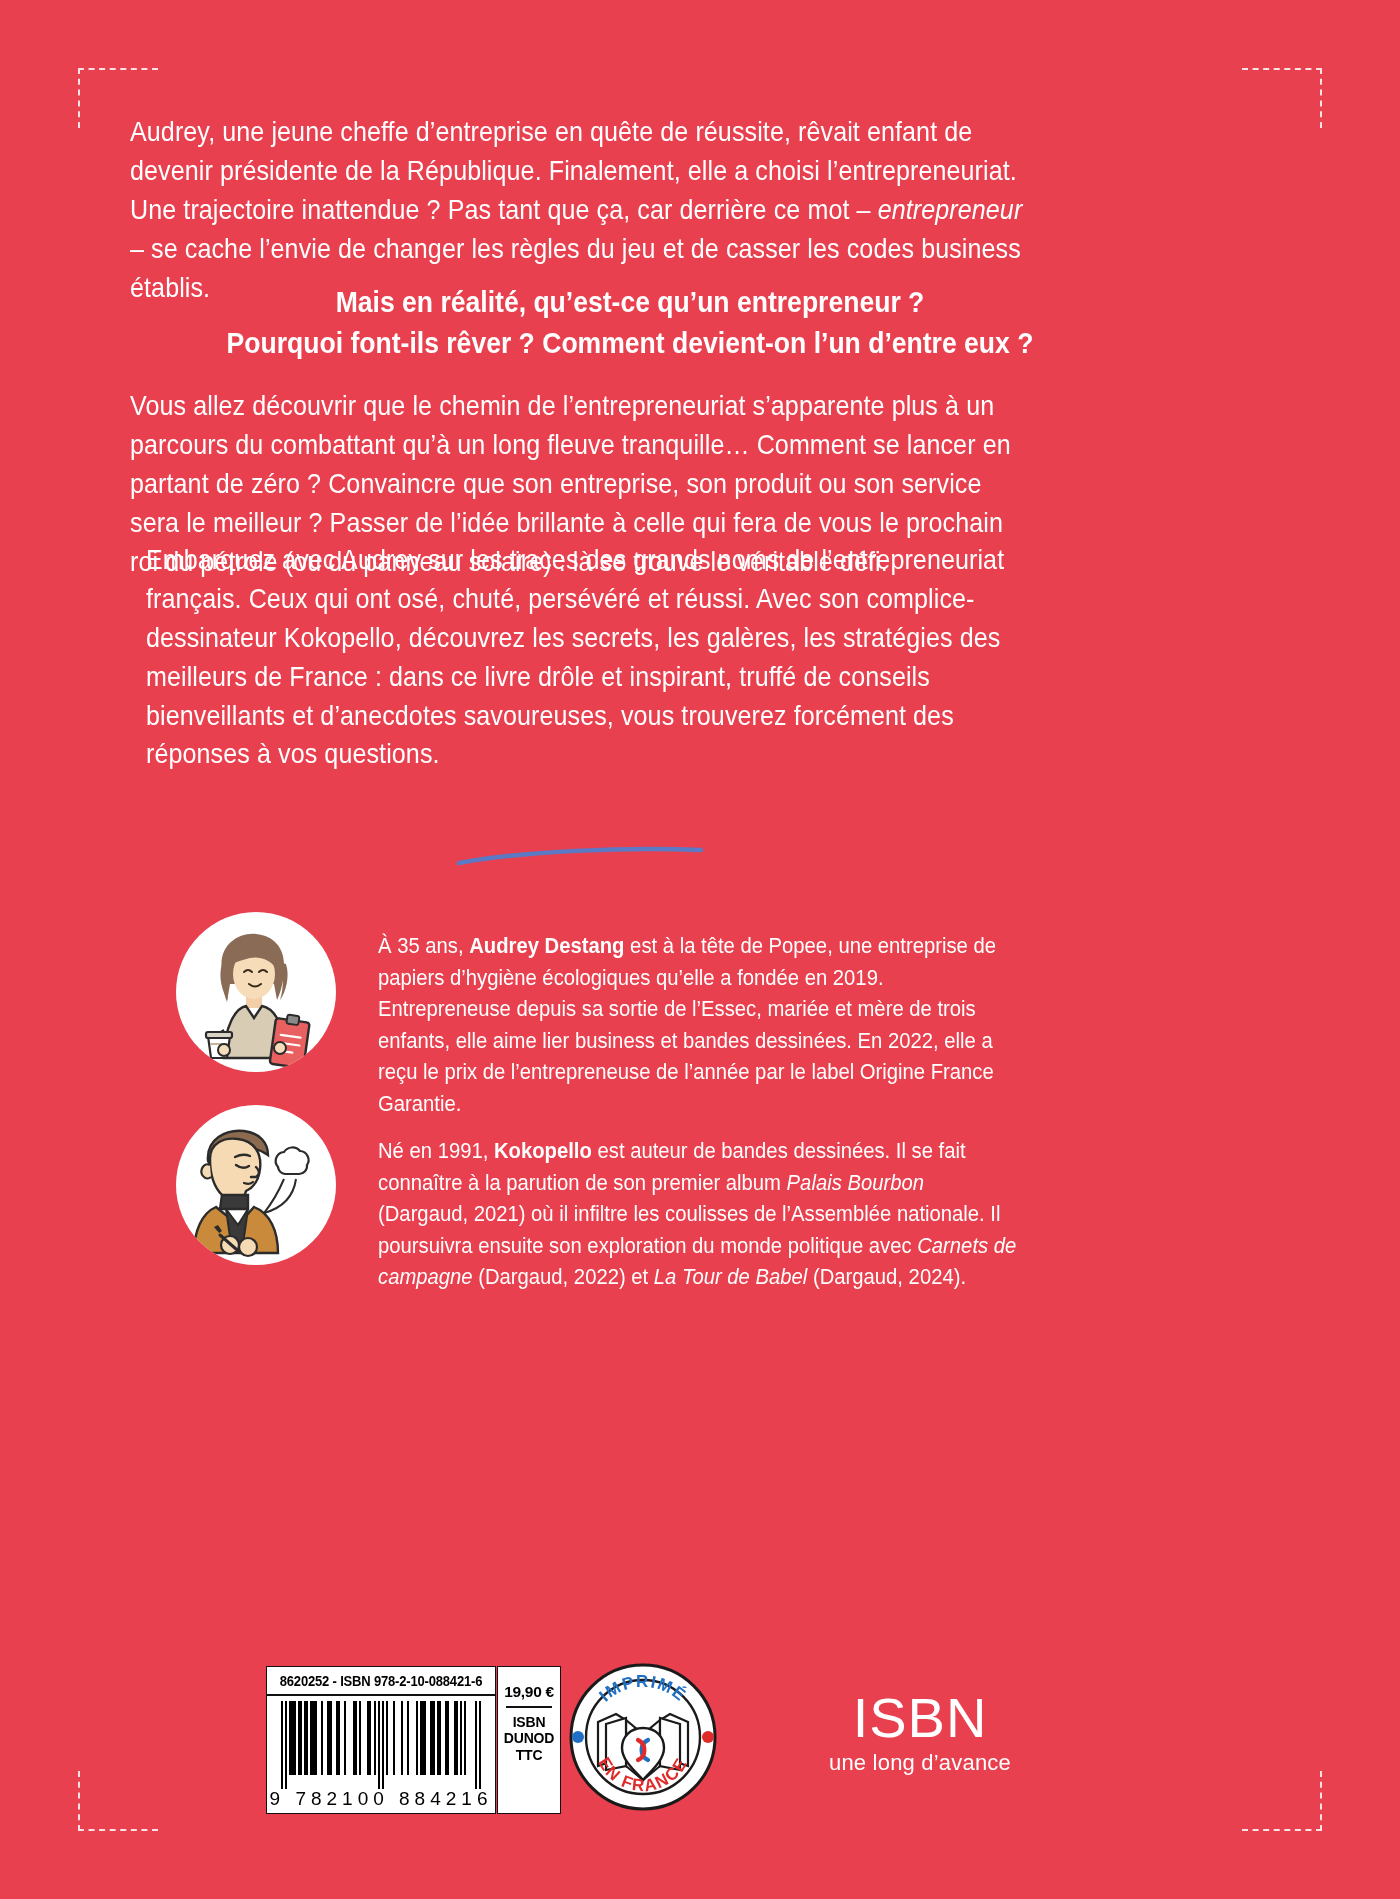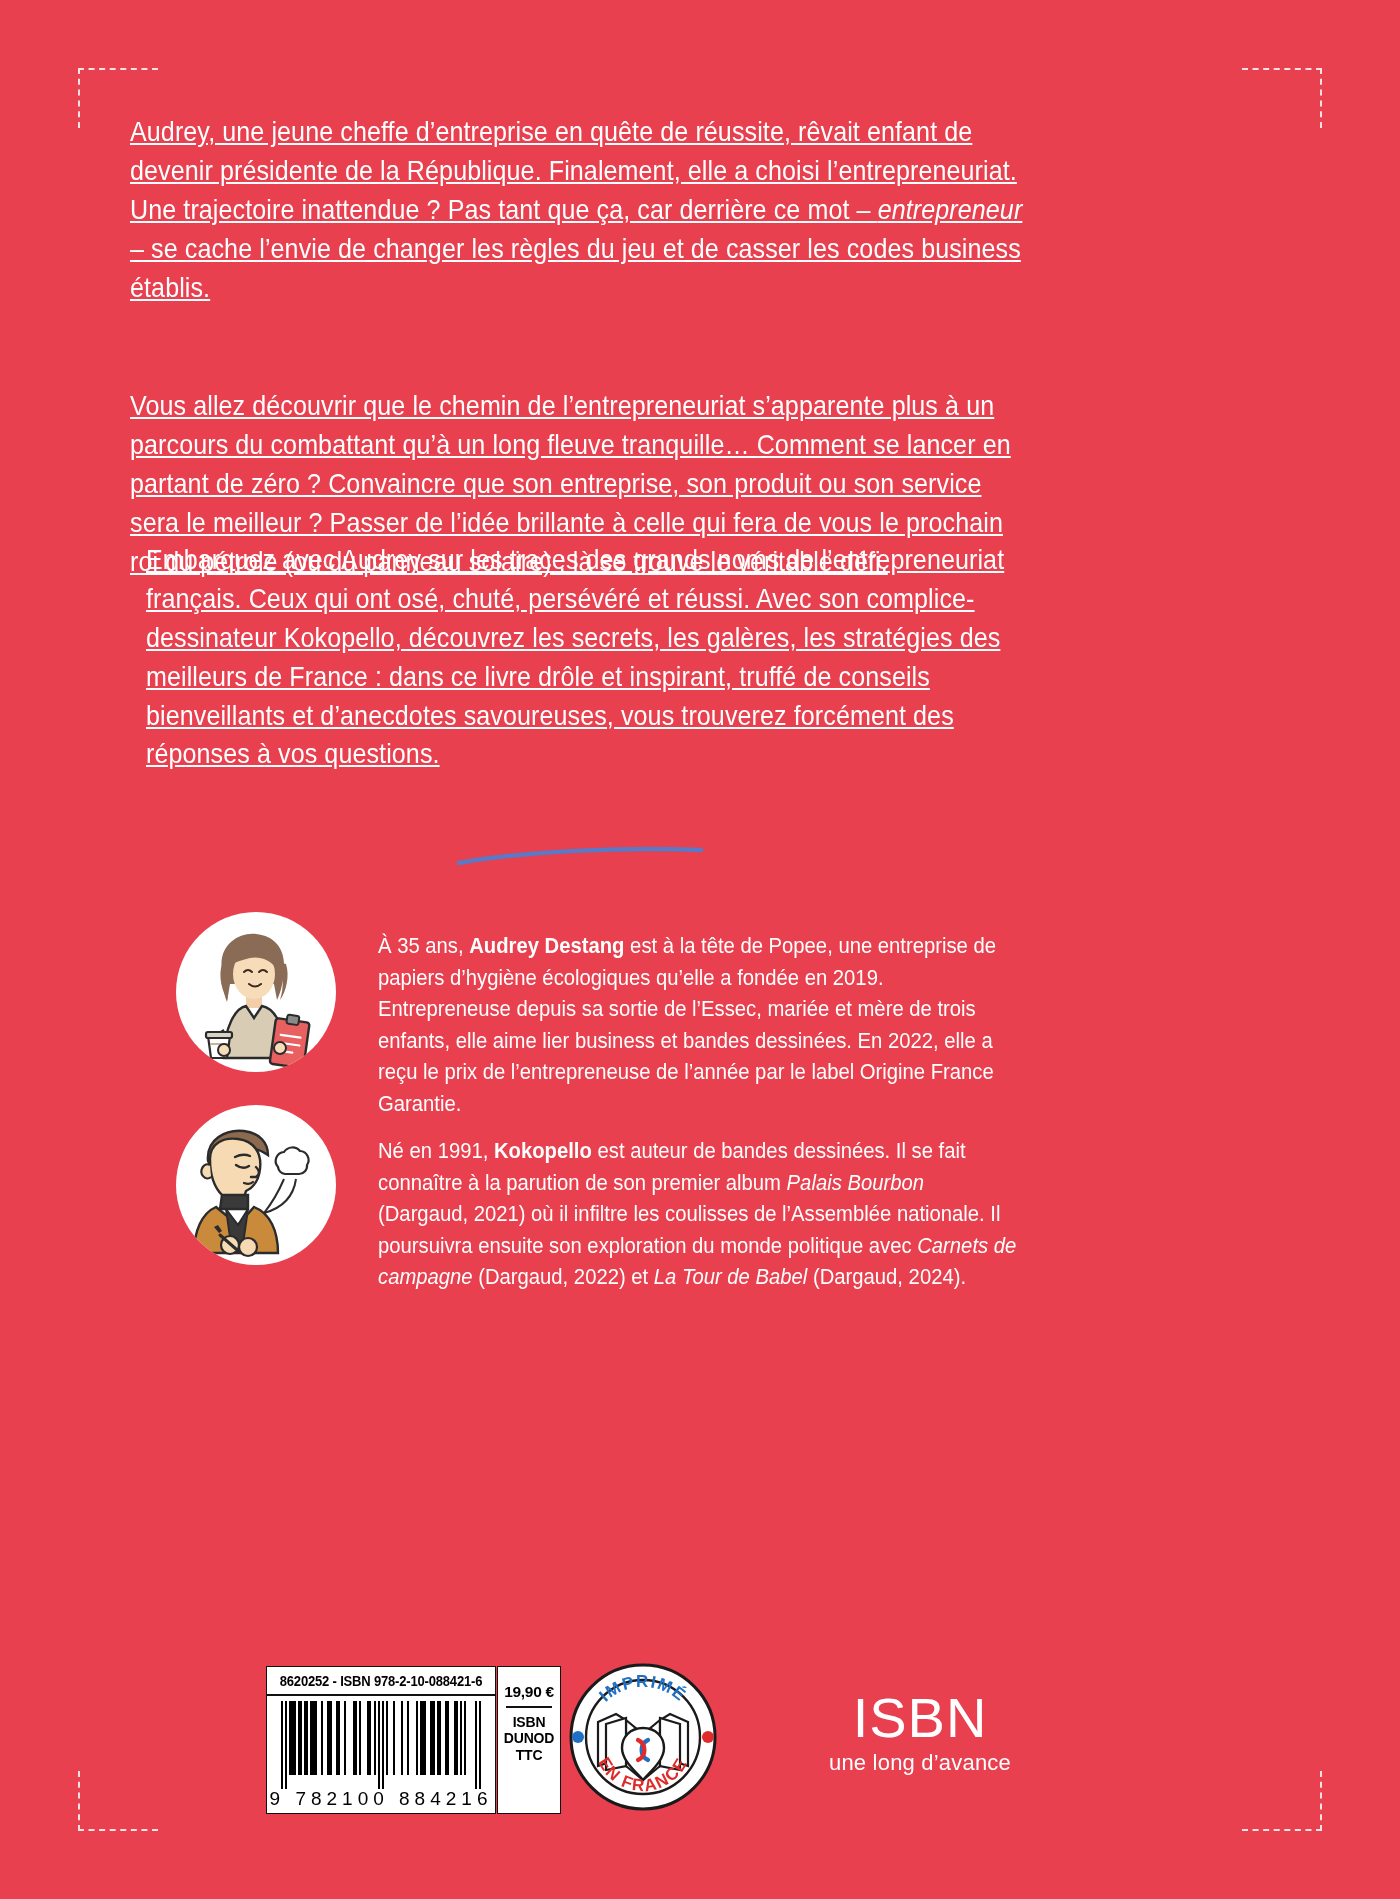--- a/index.html
+++ b/index.html
@@ -36,21 +36,20 @@
     width: 1400px;
     height: 1899px;
   }
 
   .blurb {
     position: absolute;
     left: 130px;
     top: 112px;
     width: 900px;
     color: #ffffff;
-    text-decoration: underline;
   }
 
   .para {
     font-size: 28.5px;
     line-height: 1.365;
     font-stretch: condensed;
     transform: scaleX(0.88);
     transform-origin: left top;
     width: 1022px;
     letter-spacing: 0.1px;
@@ -248,20 +247,24 @@
 
   <div class="crop tl"></div>
   <div class="crop tr"></div>
   <div class="crop bl"></div>
   <div class="crop br"></div>
 
   <div class="blurb p1">
     <p class="para">Audrey, une jeune cheffe d’entreprise en quête de réussite, rêvait enfant de devenir présidente de la République. Finalement, elle a choisi l’entrepreneuriat. Une trajectoire inattendue ? Pas tant que ça, car derrière ce mot – <em>entrepreneur</em> – se cache l’envie de changer les règles du jeu et de casser les codes business établis.</p>
   </div>
 
+  <div class="hl-block-1">
+    <p class="headline">Mais en réalité, qu’est-ce qu’un entrepreneur ?</p>
+    <p class="headline">Pourquoi font-ils rêver ? Comment devient-on l’un d’entre eux ?</p>
+  </div>
 
   <div class="blurb p2">
     <p class="para">Vous allez découvrir que le chemin de l’entrepreneuriat s’apparente plus à un parcours du combattant qu’à un long fleuve tranquille… Comment se lancer en partant de zéro ? Convaincre que son entreprise, son produit ou son service sera le meilleur ? Passer de l’idée brillante à celle qui fera de vous le prochain roi du pétrole (ou du panneau solaire) : là se trouve le véritable défi.</p>
   </div>
 
   <div class="blurb p3">
     <p class="para">Embarquez avec Audrey sur les traces des grands noms de l’entrepreneuriat français. Ceux qui ont osé, chuté, persévéré et réussi. Avec son complice-dessinateur Kokopello, découvrez les secrets, les galères, les stratégies des meilleurs de France : dans ce livre drôle et inspirant, truffé de conseils bienveillants et d’anecdotes savoureuses, vous trouverez forcément des réponses à vos questions.</p>
   </div>
 
 

